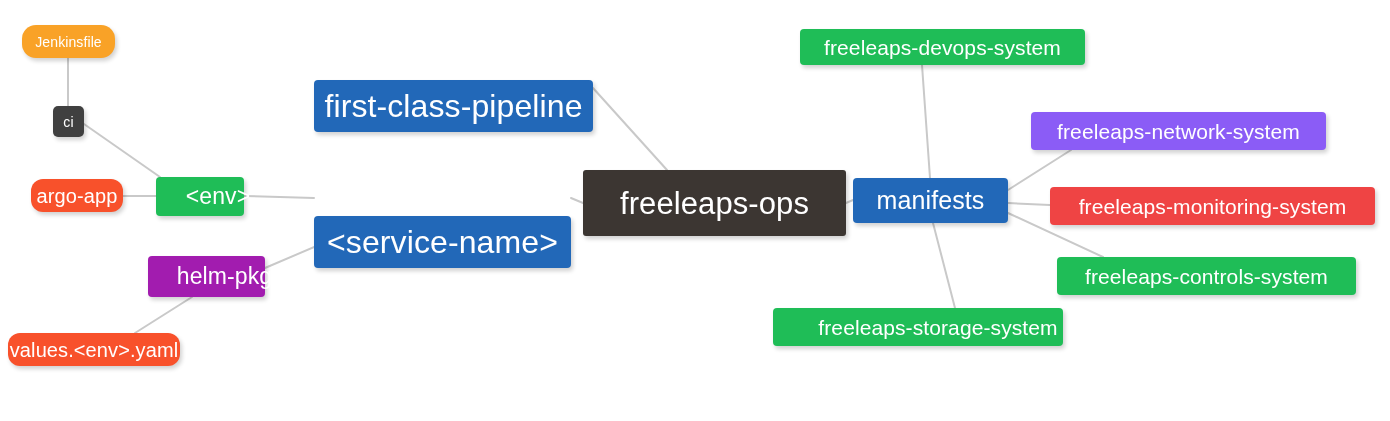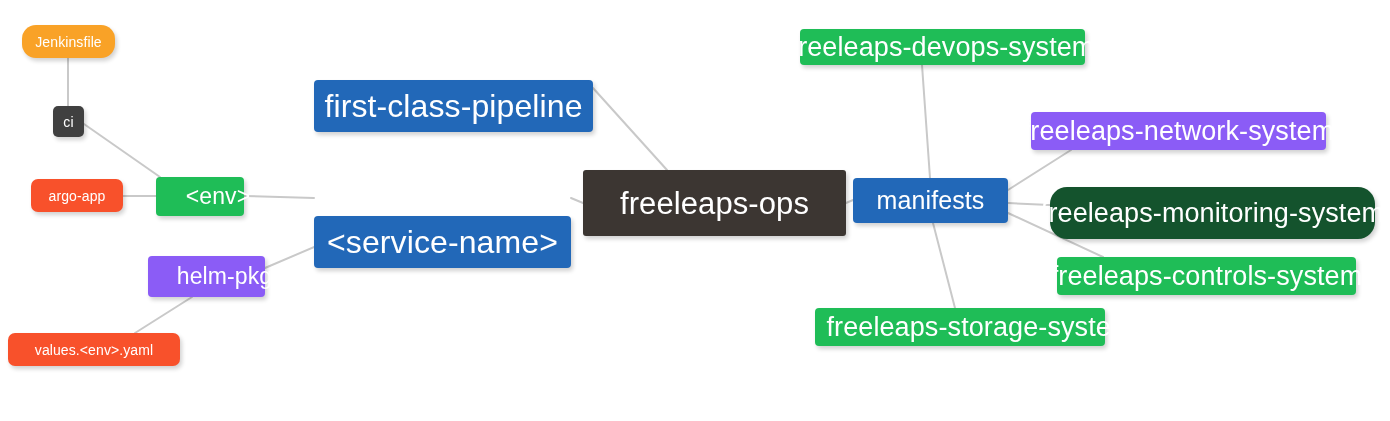--- a/index.html
+++ b/index.html
@@ -55,36 +55,36 @@
     background: #2268b8;
     font-size: 32px;
     margin-top: 44px;
   }
   .node-blue-sm {
     background: #2268b8;
     font-size: 25px;
   }
   .node-green {
     background: #1fbd57;
-    font-size: 27px;
+    font-size: 21px;
   }
   .node-green-md {
     background: #1fbd57;
     font-size: 23px;
     padding-left: 36px;
   }
   .node-orange {
     background: #f9a227;
     font-size: 14px;
     border-radius: 5px;
   }
   .node-red {
     background: #f8512b;
-    font-size: 14px;
-    border-radius: 7px;
+    font-size: 20px;
+    border-radius: 12px;
   }
   .node-red-sm {
     background: #f8512b;
     font-size: 14px;
     border-radius: 5px;
   }
 </style>
 </head>
 <body>
 
@@ -104,24 +104,24 @@
       <path d="M 1008 203 L 1050 205" class="edge"></path>
       <path d="M 1008 213 L 1103 257" class="edge"></path>
       <path d="M 933 223 L 955 308" class="edge"></path>
     </svg>
   <div id="node-layer">
       <div class="node node-root" style="left: 583px; top: 170px; width: 263px; height: 66px; background: rgb(60, 54, 50);">freeleaps-ops</div>
       <div class="node node-blue" style="left: 314px; top: 172px; width: 257px; height: 52px; background: rgb(34, 104, 184);">&lt;service-name&gt;</div>
       <div class="node node-blue" style="left: 314px; top: 36px; width: 279px; height: 52px; background: rgb(34, 104, 184);">first-class-pipeline</div>
       <div class="node node-blue-sm" style="left: 853px; top: 178px; width: 155px; height: 45px; background: rgb(34, 104, 184); text-align: center;">manifests</div>
       <div class="node node-green-md" style="left: 156px; top: 177px; width: 88px; height: 39px; background: rgb(31, 189, 87);">&lt;env&gt;</div>
-      <div class="node node-green-md" style="left: 148px; top: 256px; width: 117px; height: 41px; background: #8b5cf6;">helm-pkg</div>
+      <div class="node node-green-md" style="left: 148px; top: 256px; width: 117px; height: 41px; background: #a21caf;">helm-pkg</div>
       <div class="node node-orange" style="left: 22px; top: 25px; width: 93px; height: 33px; background: rgb(249, 162, 39); border-radius: 14px;">Jenkinsfile</div>
       <div class="node node-red-sm" style="left: 53px; top: 106px; width: 31px; height: 31px; background: #404040;">ci</div>
       <div class="node node-red" style="left: 31px; top: 179px; width: 92px; height: 33px; background: rgb(248, 81, 43);">argo-app</div>
       <div class="node node-red" style="left: 8px; top: 333px; width: 172px; height: 33px; background: rgb(248, 81, 43);">values.&lt;env&gt;.yaml</div>
       <div class="node node-green" style="left: 800px; top: 29px; width: 285px; height: 36px; background: rgb(31, 189, 87);">freeleaps-devops-system</div>
       <div class="node node-green" style="left: 1031px; top: 112px; width: 295px; height: 38px; background: #8b5cf6;">freeleaps-network-system</div>
-      <div class="node node-green" style="left: 1050px; top: 187px; width: 325px; height: 52px; background: #14532d; border-radius: 17px;">freeleaps-monitoring-system</div>
+      <div class="node node-green" style="left: 1050px; top: 187px; width: 325px; height: 38px; background: #ef4444;">freeleaps-monitoring-system</div>
       <div class="node node-green" style="left: 1057px; top: 257px; width: 299px; height: 38px; background: rgb(31, 189, 87);">freeleaps-controls-system</div>
-      <div class="node node-green" style="left: 815px; top: 308px; width: 290px; height: 38px; background: rgb(31, 189, 87); padding-left: 40px;">freeleaps-storage-system</div>
+      <div class="node node-green" style="left: 773px; top: 308px; width: 290px; height: 38px; background: rgb(31, 189, 87); padding-left: 40px;">freeleaps-storage-system</div>
     </div>
 </div>
 
 </body></html>

